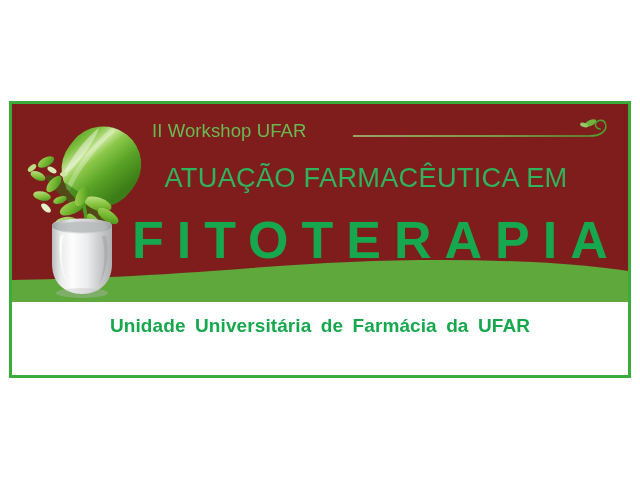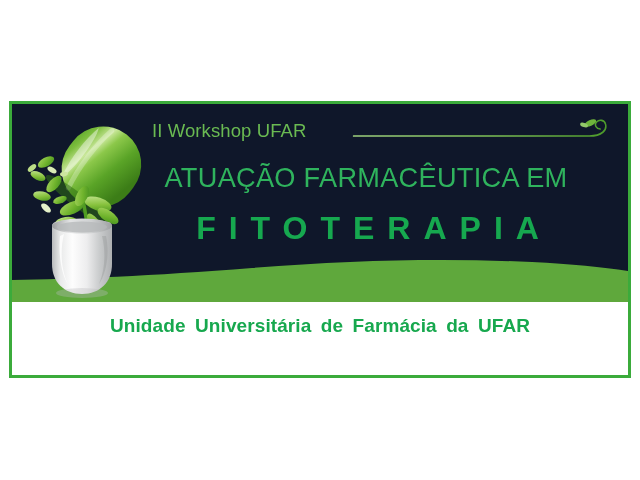--- a/index.html
+++ b/index.html
@@ -16,21 +16,21 @@
     background:#ffffff;
   }
 
   
   .banner{
     position:absolute;
     left:9px; top:101px;
     width:622px; height:277px;
     border:3px solid #3bab3b;
     box-sizing:border-box;
-    background:#0f172a;
+    background:#7f1d1d;
     overflow:hidden;
   }
 
   
   .stage{
     position:absolute;
     left:0;top:0;right:0;bottom:0;
     overflow:hidden;
   }
 
@@ -104,21 +104,21 @@
     white-space:nowrap;
     transform:scaleX(0.97);
     transform-origin:center;
   }
 
   .line-fito{
     position:absolute;
     left:0; right:12px; top:106px;
     text-align:center;
     color:#16a84f;
-    font-size:32px;
+    font-size:52px;
     font-weight:bold;
     letter-spacing:13px;
     white-space:nowrap;
   }
 
   
   .bottom-block{
     position:absolute;
     left:0; right:0;
     top:205px;

